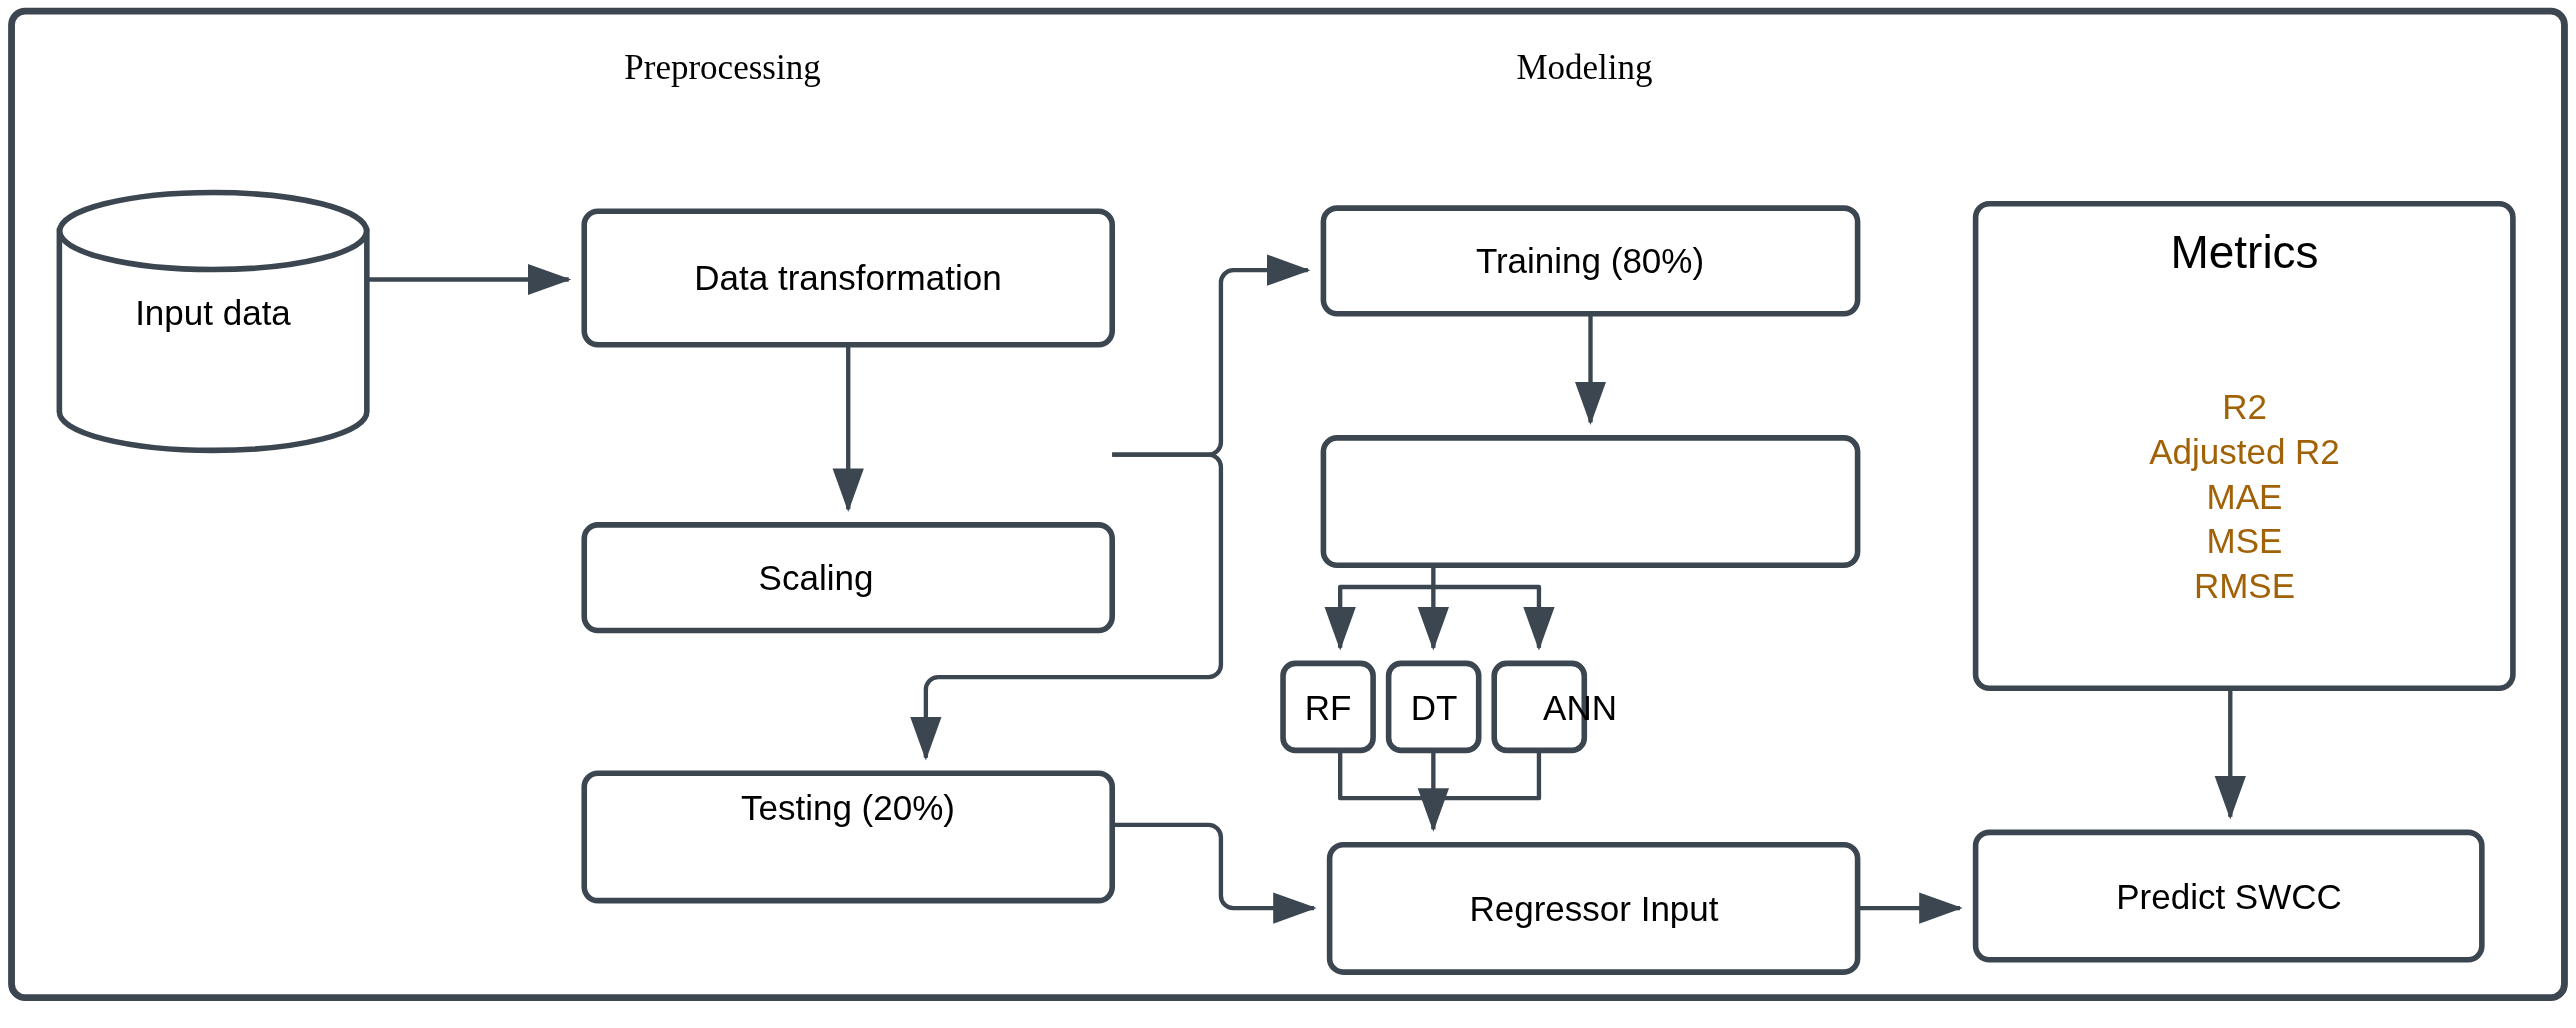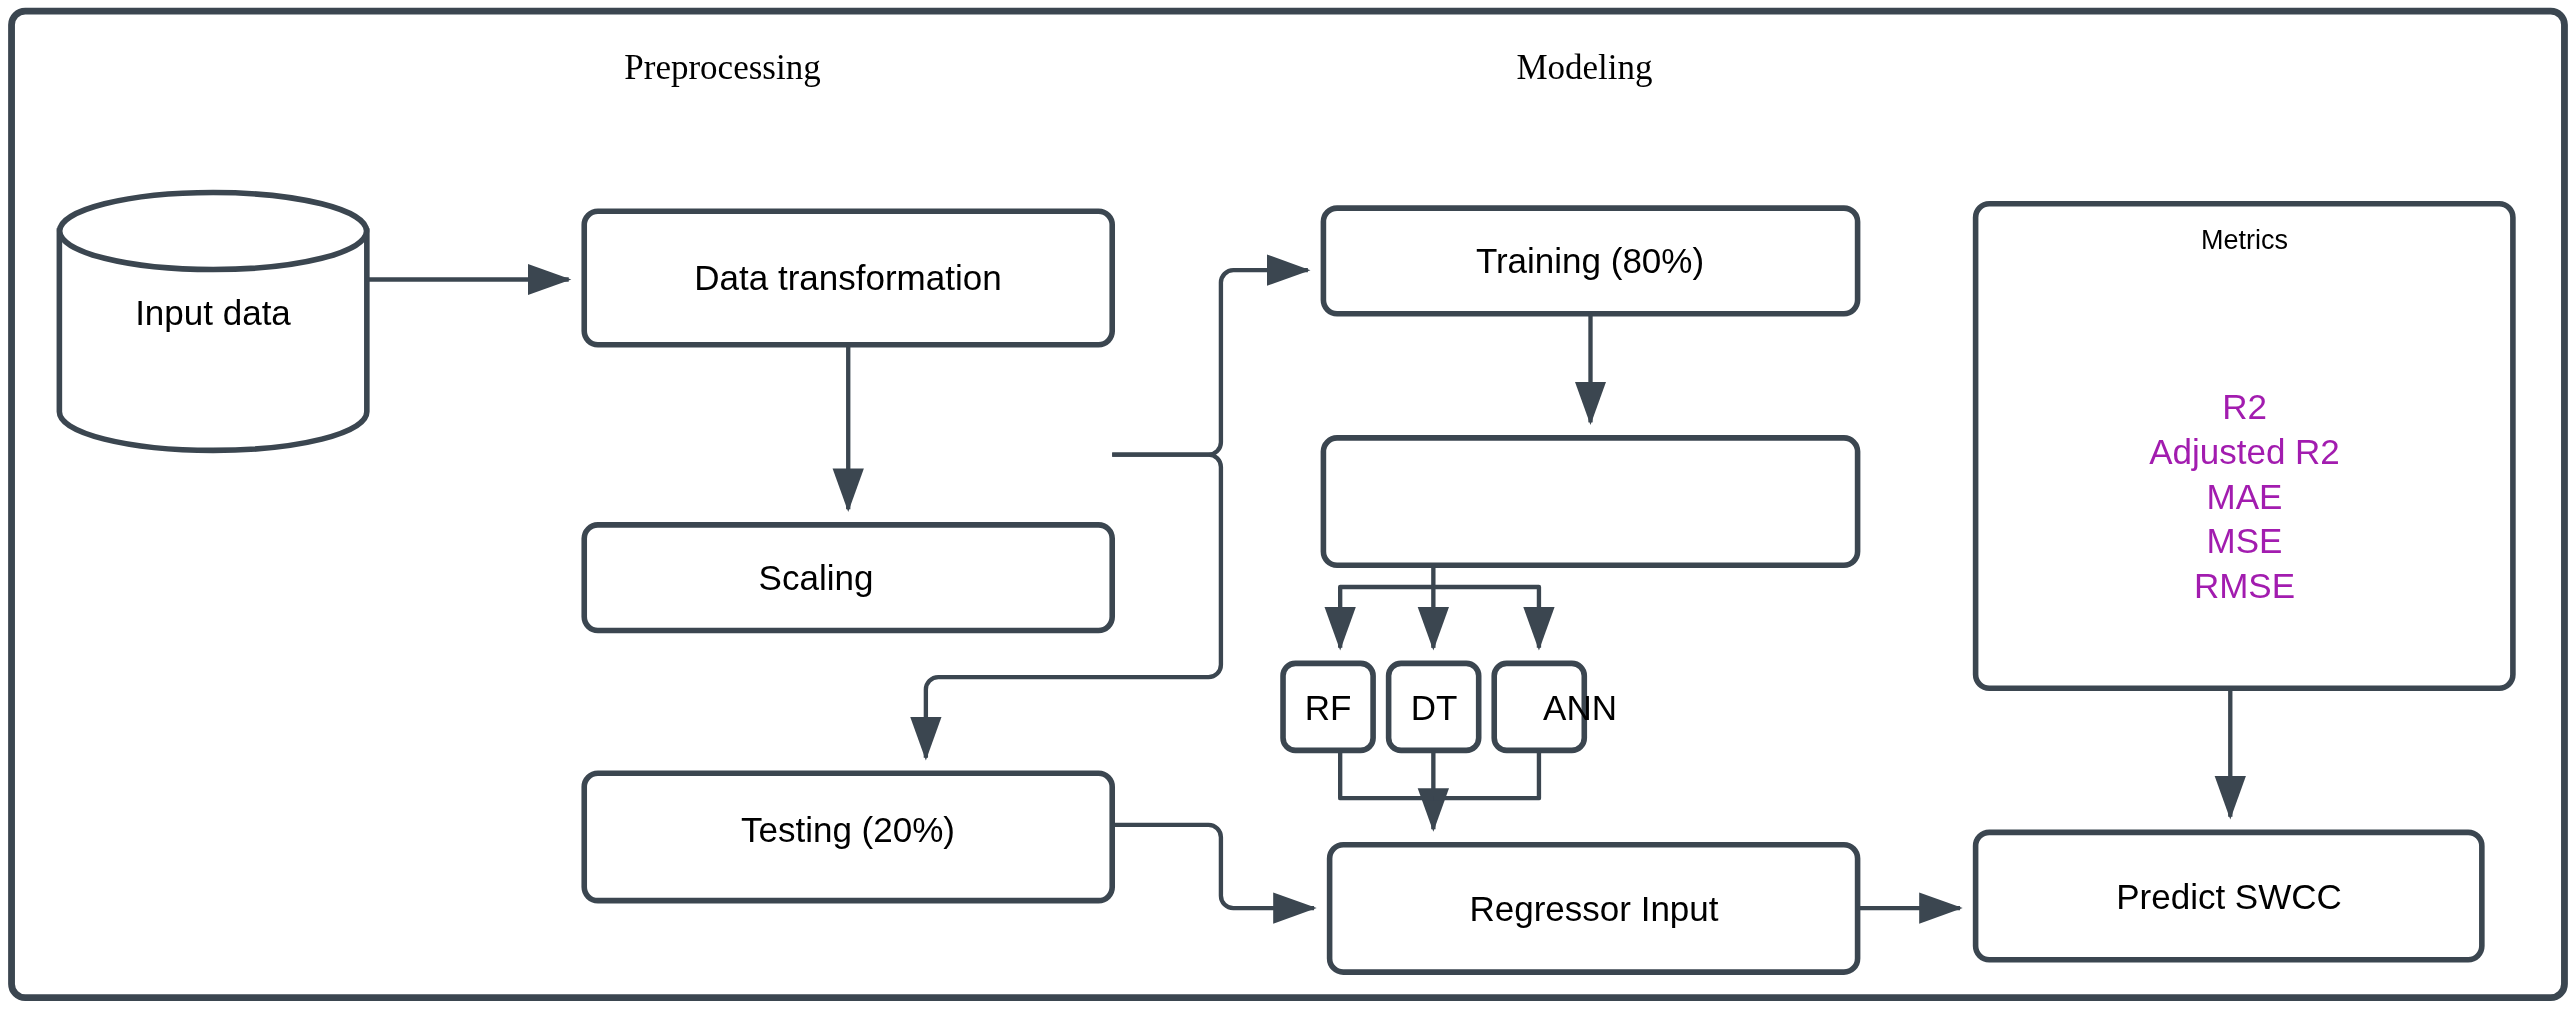--- a/index.html
+++ b/index.html
@@ -42,27 +42,27 @@
     text-align: center;
     color: #000000;
     font-family: Liberation Serif, serif;
     font-size: 35px;
     white-space: nowrap;
   }
   .metrics-title {
     position: absolute;
     text-align: center;
     color: #000000;
-    font-size: 27px;
+    font-size: 46px;
     white-space: nowrap;
   }
   .metrics-list {
     position: absolute;
     text-align: center;
-    color: #a21caf;
+    color: #a16207;
     font-size: 35px;
     line-height: 1.28;
   }
   .metrics-list div {
     white-space: nowrap;
   }
   .hit {
     position: absolute;
     background: transparent;
   }
@@ -139,21 +139,21 @@
   <div class="section-title" style="left:536px; top:48px; width:373px;">Preprocessing</div>
 
   <div class="section-title" style="left:1398px; top:48px; width:373px;">Modeling</div>
 
   <div class="node-label" style="left:59px; top:268px; width:308px; height:90px;text-align:right;">Input data</div>
 
   <div class="node-label" style="left:584px; top:211px; width:528px; height:134px;">Data transformation</div>
 
   <div class="node-label" style="left:552px; top:525px; width:528px; height:106px;">Scaling</div>
 
-  <div class="node-label" style="left:584px; top:766px; width:528px; height:127px;">Testing (20%)</div>
+  <div class="node-label" style="left:584px; top:744px; width:528px; height:127px;">Testing (20%)</div>
 
   <div class="node-label" style="left:1323px; top:208px; width:534px; height:106px;">Training (80%)</div>
 
 
   <div class="node-label" style="left:1283px; top:664px; width:90px; height:87px;">RF</div>
 
   <div class="node-label" style="left:1389px; top:664px; width:90px; height:87px;text-align:right;">DT</div>
 
   <div class="node-label" style="left:1494px; top:664px; width:90px; height:87px;margin-left:41px;">ANN</div>
 

